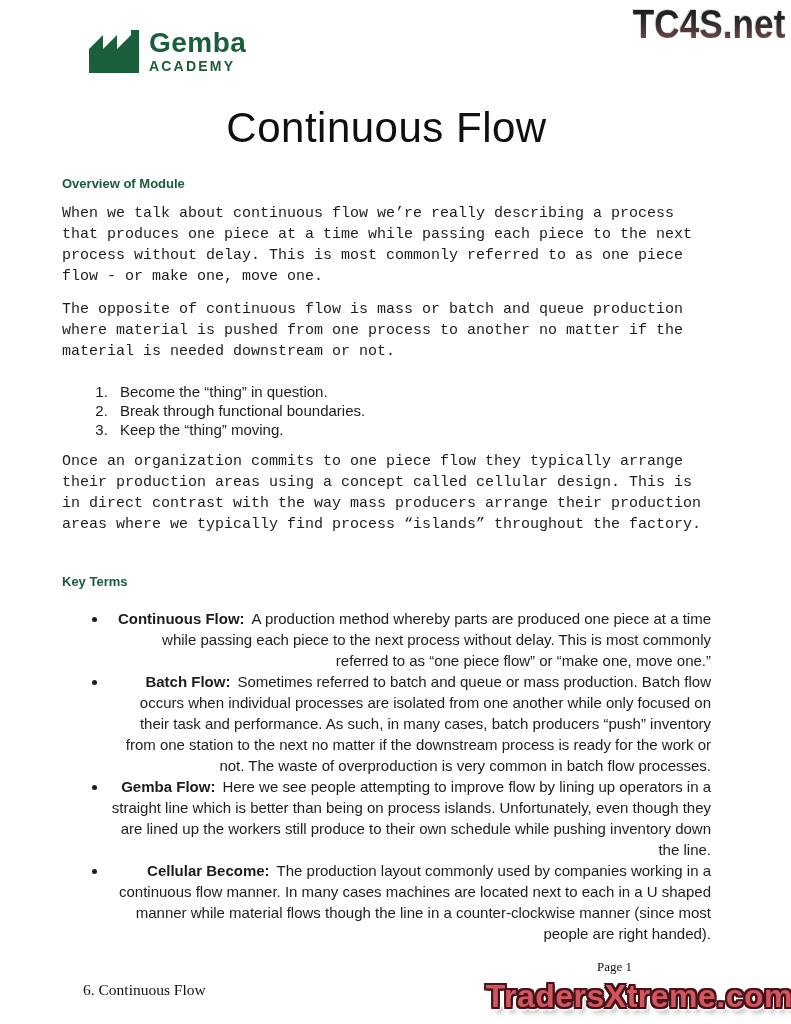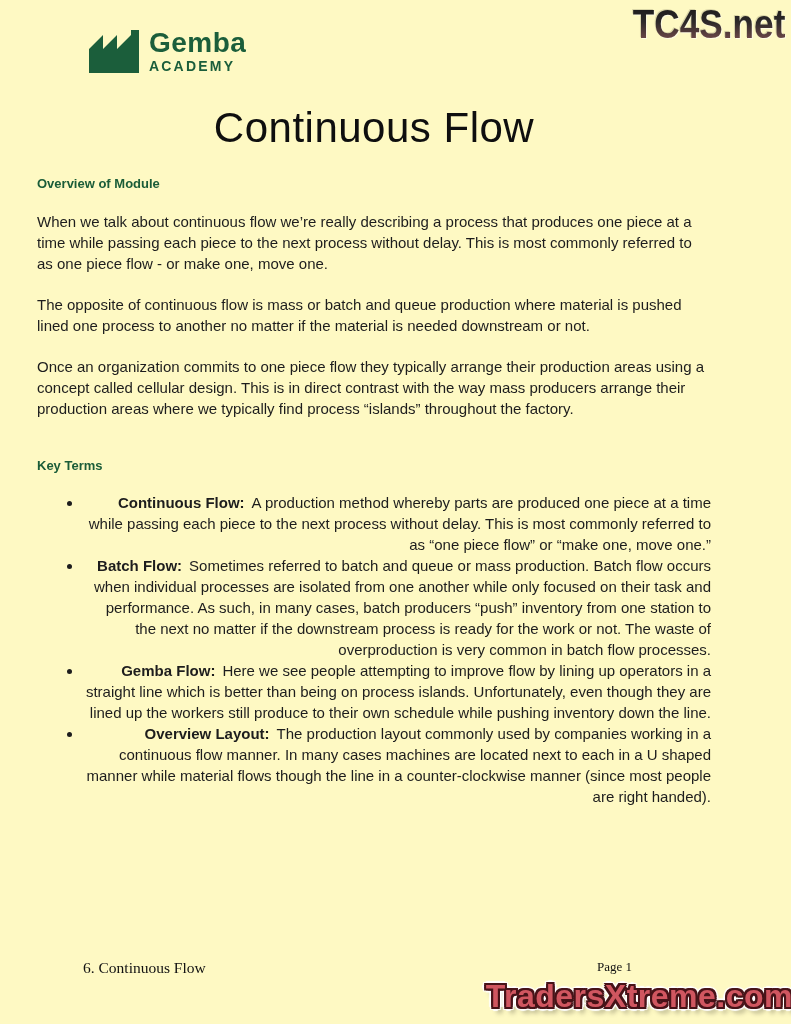--- a/index.html
+++ b/index.html
@@ -1,45 +1,45 @@
 <!DOCTYPE html>
 <html><head>
 <meta charset="utf-8">
 <style>
   html,body { margin:0; padding:0; background:#e8e8e8; }
   .page {
     position:relative; width:791px; height:1024px; margin:0 auto;
-    background:#fef9c3; overflow:hidden;
+    background:#ffffff; overflow:hidden;
     font-family:"Liberation Sans", sans-serif; color:#1d1d1d;
   }
 
   
   .logo { position:absolute; left:88px; top:27px; display:flex; align-items:center; gap:9px; }
   .logo svg { display:block; }
   .logo-name { font-size:28px; font-weight:bold; color:#1b5e3b; line-height:1; letter-spacing:0.5px; }
   .logo-sub  { font-size:14px; font-weight:bold; color:#1b5e3b; letter-spacing:2.2px; line-height:1; margin-top:2px; }
 
   .wm-tc4s {
     position:absolute; top:2px; right:6px;
     font-size:40px; font-weight:bold; letter-spacing:0;
     transform:scaleX(0.88); transform-origin:right top;
     background:linear-gradient(180deg,#161616 0%,#2e2a2a 45%,#8a5555 100%);
     -webkit-background-clip:text; background-clip:text; color:transparent;
     filter:drop-shadow(1px 1px 0 rgba(255,255,255,0.55)) drop-shadow(-1px -1px 0 rgba(0,0,0,0.15));
   }
 
   
-  .content { position:absolute; left:0; top:0; width:791px; padding:102px 80px 0 37px; box-sizing:border-box; }
+  .content { position:absolute; left:0; top:0; width:791px; padding:102px 80px 0 62px; box-sizing:border-box; }
   h1.title {
     margin:0; text-align:center; font-weight:400; font-size:42px; color:#0f0f0f;
     letter-spacing:0.5px; line-height:1.25;
   }
   h2.green { color:#1a5c38; font-size:13px; font-weight:bold; margin:21px 0 0; }
   h2.keyterms { margin-top:39px; }
-  p.body { font-size:15px; line-height:21px; margin:20px 0 0; }
+  p.body { font-size:15px; line-height:21px; margin:12px 0 0;font-family:Liberation Mono, monospace; }
   ol.steps { margin:20px 0 0; padding:0 0 0 50px; font-size:15px; line-height:19px; }
   ol.steps li { padding-left:8px; margin:0; }
   ul.terms { margin:19px 0 0; padding:0 0 0 46px; font-size:15px; line-height:21px; list-style:disc; }
   ul.terms li { padding-left:2px;text-align:right; }
   .term { font-weight:bold; margin-right:7px; }
 
   
   .wm-dlsub {
     position:absolute; left:252px; top:495px; width:292px; height:37px;
     background:linear-gradient(180deg,#4a1210 0%,#270605 55%,#3a0c0a 100%);
@@ -49,21 +49,21 @@
   .wm-dlsub span {
     font-family:"DejaVu Serif", serif; font-weight:bold; font-size:33px; line-height:1;
     letter-spacing:1px; color:#c8171d; transform:scaleY(1.05);
     text-shadow:
       -2px 0 0 #fff, 2px 0 0 #fff, 0 -2px 0 #fff, 0 2px 0 #fff,
       -1.5px -1.5px 0 #fff, 1.5px -1.5px 0 #fff, -1.5px 1.5px 0 #fff, 1.5px 1.5px 0 #fff,
       3px 4px 3px rgba(0,0,0,0.55);
   }
 
   
-  .footer-left  { position:absolute; left:83px;  top:959px; font-family:"Liberation Serif", serif; font-size:15.5px; color:#111; }
+  .footer-left  { position:absolute; left:83px;  top:981px; font-family:"Liberation Serif", serif; font-size:15.5px; color:#111; }
   .footer-right { position:absolute; left:597px; top:959px; font-family:"Liberation Serif", serif; font-size:13px; color:#111; }
 
   .wm-traders {
     position:absolute; right:-2px; top:977px;
     font-size:32px; font-weight:bold; letter-spacing:0.5px; line-height:1.2;
     color:#d05660;
     text-shadow:
       -2px 0 0 #471318, 2px 0 0 #471318, 0 -2px 0 #471318, 0 2px 0 #471318,
       -2px -2px 0 #471318, 2px -2px 0 #471318, -2px 2px 0 #471318, 2px 2px 0 #471318,
       -4px 0 1px #ffffff, 4px 0 1px #ffffff, 0 -4px 1px #ffffff, 0 4px 1px #ffffff,
@@ -88,39 +88,44 @@
     </span>
   </div>
 
   <div class="wm-tc4s">TC4S.net</div>
 
   <div class="content">
     <h1 class="title">Continuous Flow</h1>
 
     <h2 class="green">Overview of Module</h2>
     <p class="body">When we talk about continuous flow we’re really describing a process that produces one piece at a time while passing each piece to the next process without delay.  This is most commonly referred to as one piece flow - or make one, move one.</p>
-    <p class="body">The opposite of continuous flow is mass or batch and queue production where material is pushed lined one process to another no matter if the material is needed downstream or not.</p>
+    <p class="body">The opposite of continuous flow is mass or batch and queue production where material is pushed from one process to another no matter if the material is needed downstream or not.</p>
 
+    <ol class="steps">
+      <li>Become the “thing” in question.</li>
+      <li>Break through functional boundaries.</li>
+      <li>Keep the “thing” moving.</li>
+    </ol>
 
     <p class="body">Once an organization commits to one piece flow they typically arrange their production areas using a concept called cellular design.  This is in direct contrast with the way mass producers arrange their production areas where we typically find process “islands” throughout the factory.</p>
 
     <h2 class="green keyterms">Key Terms</h2>
 
     <ul class="terms">
       <li>
         <span class="term">Continuous Flow:</span><span>A production method whereby parts are produced one piece at a time while passing each piece to the next process without delay.  This is most commonly referred to as “one piece flow” or “make one, move one.”</span>
       </li>
       <li>
         <span class="term">Batch Flow:</span><span>Sometimes referred to batch and queue or mass production.  Batch flow occurs when individual processes are isolated from one another while only focused on their task and performance.  As such, in many cases, batch producers “push” inventory from one station to the next no matter if the downstream process is ready for the work or not.  The waste of overproduction is very common in batch flow processes.</span>
       </li>
       <li>
         <span class="term">Gemba Flow:</span><span>Here we see people attempting to improve flow by lining up operators in a straight line which is better than being on process islands.  Unfortunately, even though they are lined up the workers still produce to their own schedule while pushing inventory down the line.</span>
       </li>
       <li>
-        <span class="term">Overview Layout:</span><span>The production layout commonly used by companies working in a continuous flow manner.  In many cases machines are located next to each in a U shaped manner while material flows though the line in a counter-clockwise manner (since most people are right handed).</span>
+        <span class="term">Cellular Become:</span><span>The production layout commonly used by companies working in a continuous flow manner.  In many cases machines are located next to each in a U shaped manner while material flows though the line in a counter-clockwise manner (since most people are right handed).</span>
       </li>
     </ul>
   </div>
 
 
   <div class="footer-left">6. Continuous Flow</div>
   <div class="footer-right">Page 1</div>
 
   <div class="wm-traders">TradersXtreme.com</div>
 

